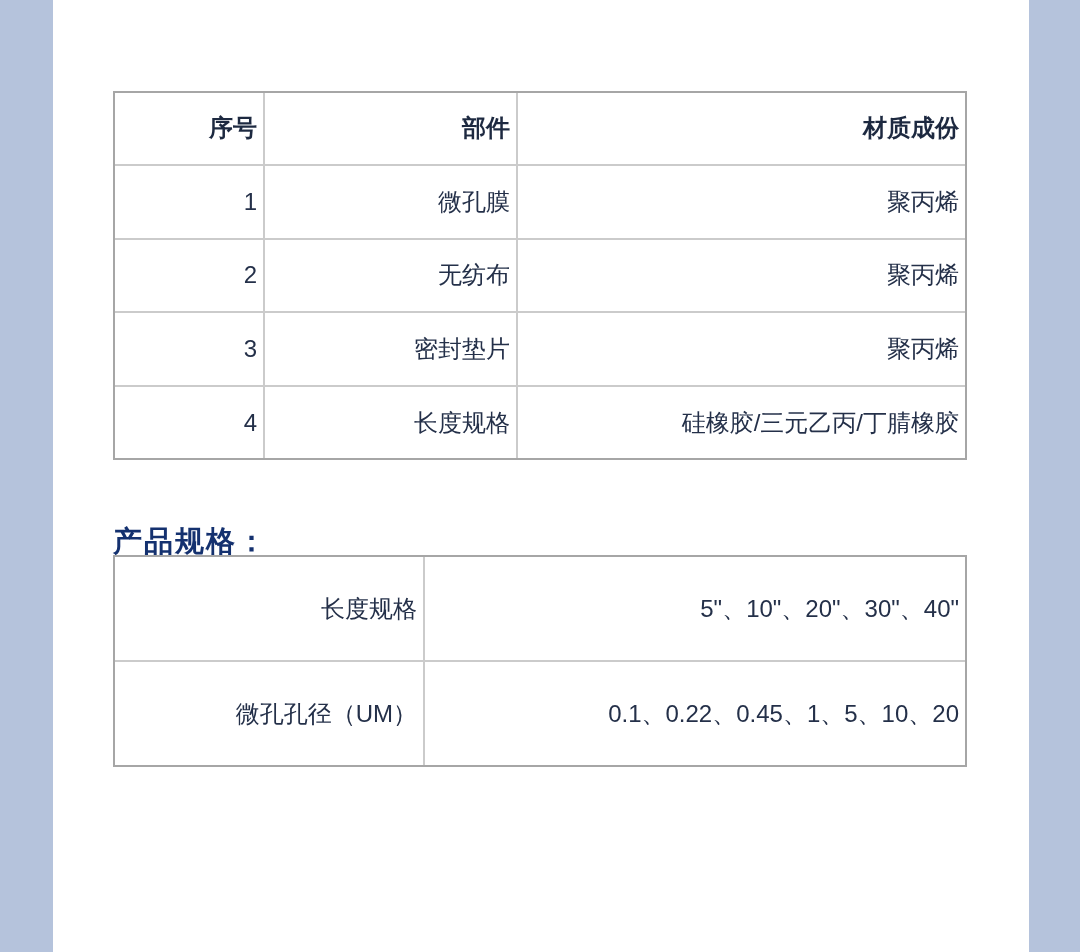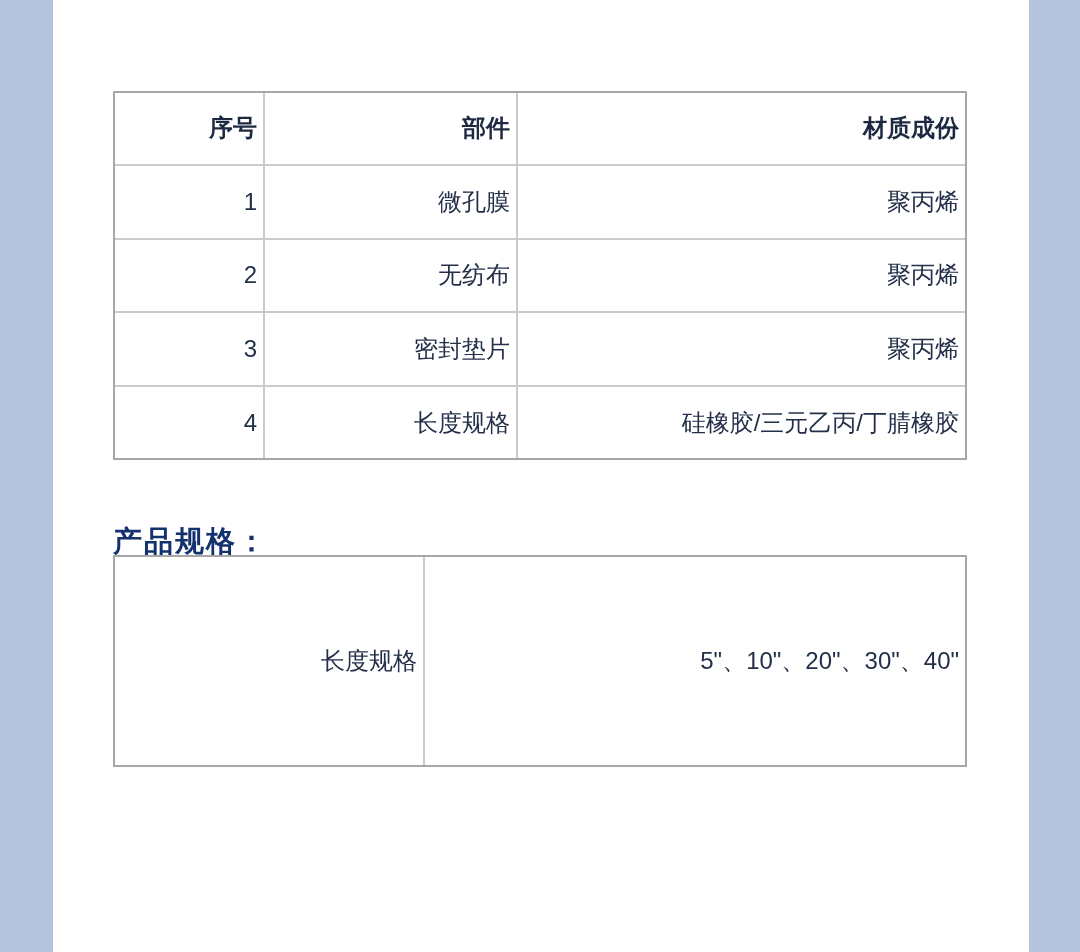--- a/index.html
+++ b/index.html
@@ -123,17 +123,21 @@
     <table class="doc-table" id="specs-table">
       <colgroup>
           <col class="c0">
           <col class="c1">
         </colgroup>
       <tbody>
           <tr>
         <td>长度规格</td>
         <td>5"、10"、20"、30"、40"</td>
       </tr>
+      <tr>
+        <td>微孔孔径（UM）</td>
+        <td>0.1、0.22、0.45、1、5、10、20</td>
+      </tr>
     </tbody>
       </table>
   </div>
 
 </div>
 
 </body></html>

